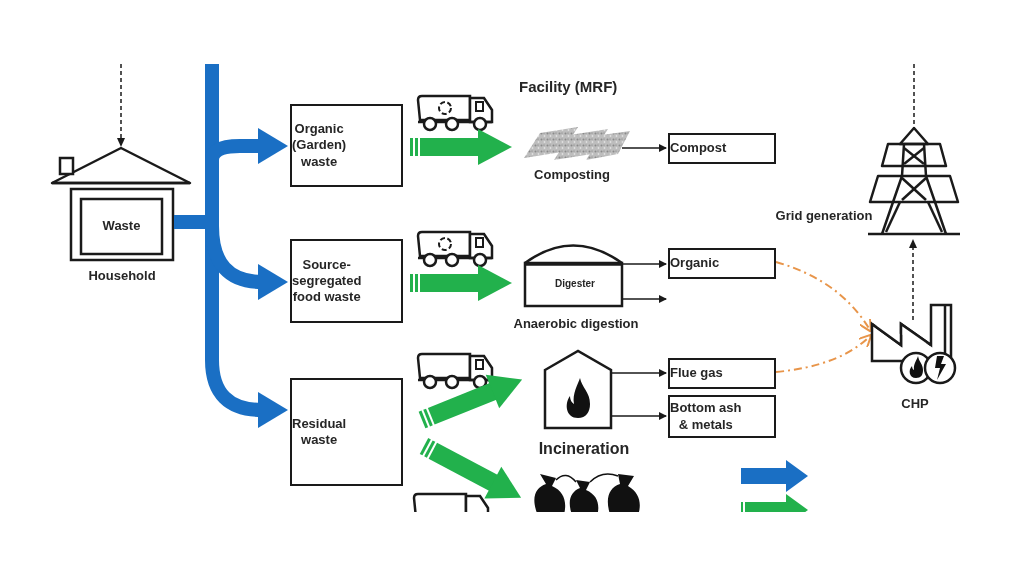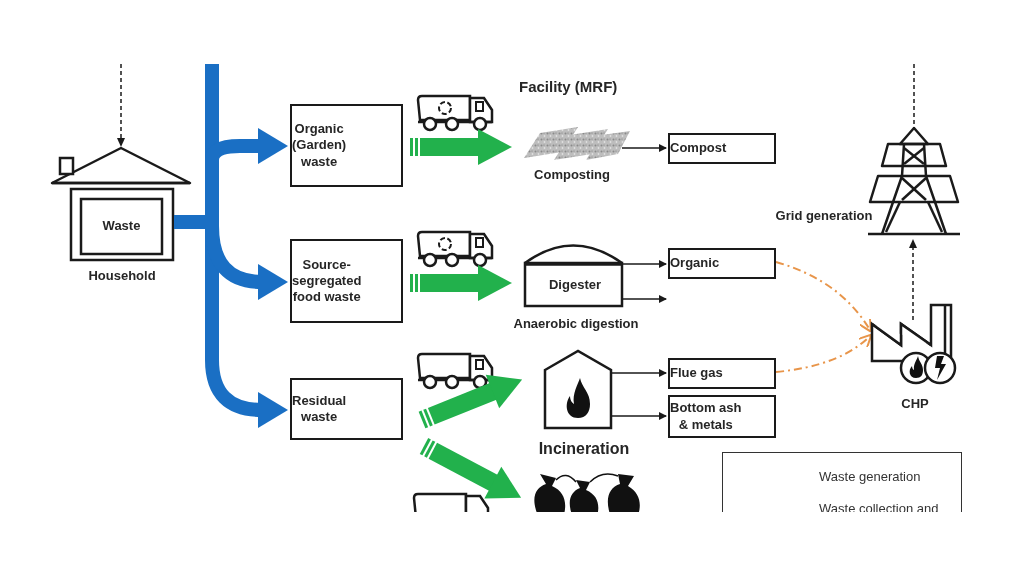--- a/index.html
+++ b/index.html
@@ -193,44 +193,40 @@
     <div>waste</div>
   </div>
 </div>
 <div class="box" style="left:290px;top:175px;width:113px;height:84px;">
   <div>
     <div>Source-</div>
     <div>segregated</div>
     <div>food waste</div>
   </div>
 </div>
-<div class="box" style="left:290px;top:314px;width:113px;height:62px;">
+<div class="box" style="left:290px;top:314px;width:113px;height:108px;">
   <div>
     <div>Residual</div>
     <div>waste</div>
   </div>
 </div>
 
 <div class="lbl" style="left:520px;top:104px;width:104px;font-size:13px;">Composting</div>
 <div class="box" style="left:668px;top:69px;width:108px;height:31px;">Compost</div>
 
-<div class="lbl" style="left:525px;top:214px;width:100px;font-size:13px;">Digester</div>
+<div class="lbl" style="left:525px;top:214px;width:100px;font-size:10px;">Digester</div>
 <div class="lbl" style="left:506px;top:253px;width:140px;font-size:13px;">Anaerobic digestion</div>
 <div class="box" style="left:668px;top:184px;width:108px;height:31px;">Organic</div>
 
 <div class="lbl" style="left:536px;top:376px;width:96px;font-size:16px;">Incineration</div>
 <div class="box" style="left:668px;top:294px;width:108px;height:31px;">Flue gas</div>
 <div class="box" style="left:668px;top:331px;width:108px;height:43px;">
   <div>
     <div>Bottom ash</div>
     <div>&amp; metals</div>
   </div>
 </div>
 
 <div class="lbl" style="left:772px;top:145px;width:104px;font-size:13px;">Grid generation</div>
 <div class="lbl" style="left:895px;top:333px;width:40px;font-size:13px;text-align:center;">CHP</div>
 
-<div class="legend" style="top:388px;">
-  <div class="legend-text" style="top:16px;">Waste generation</div>
-  <div class="legend-text" style="top:48px;">Waste collection and</div>
-</div>
 </div>
 </div>
 
 </body></html>

